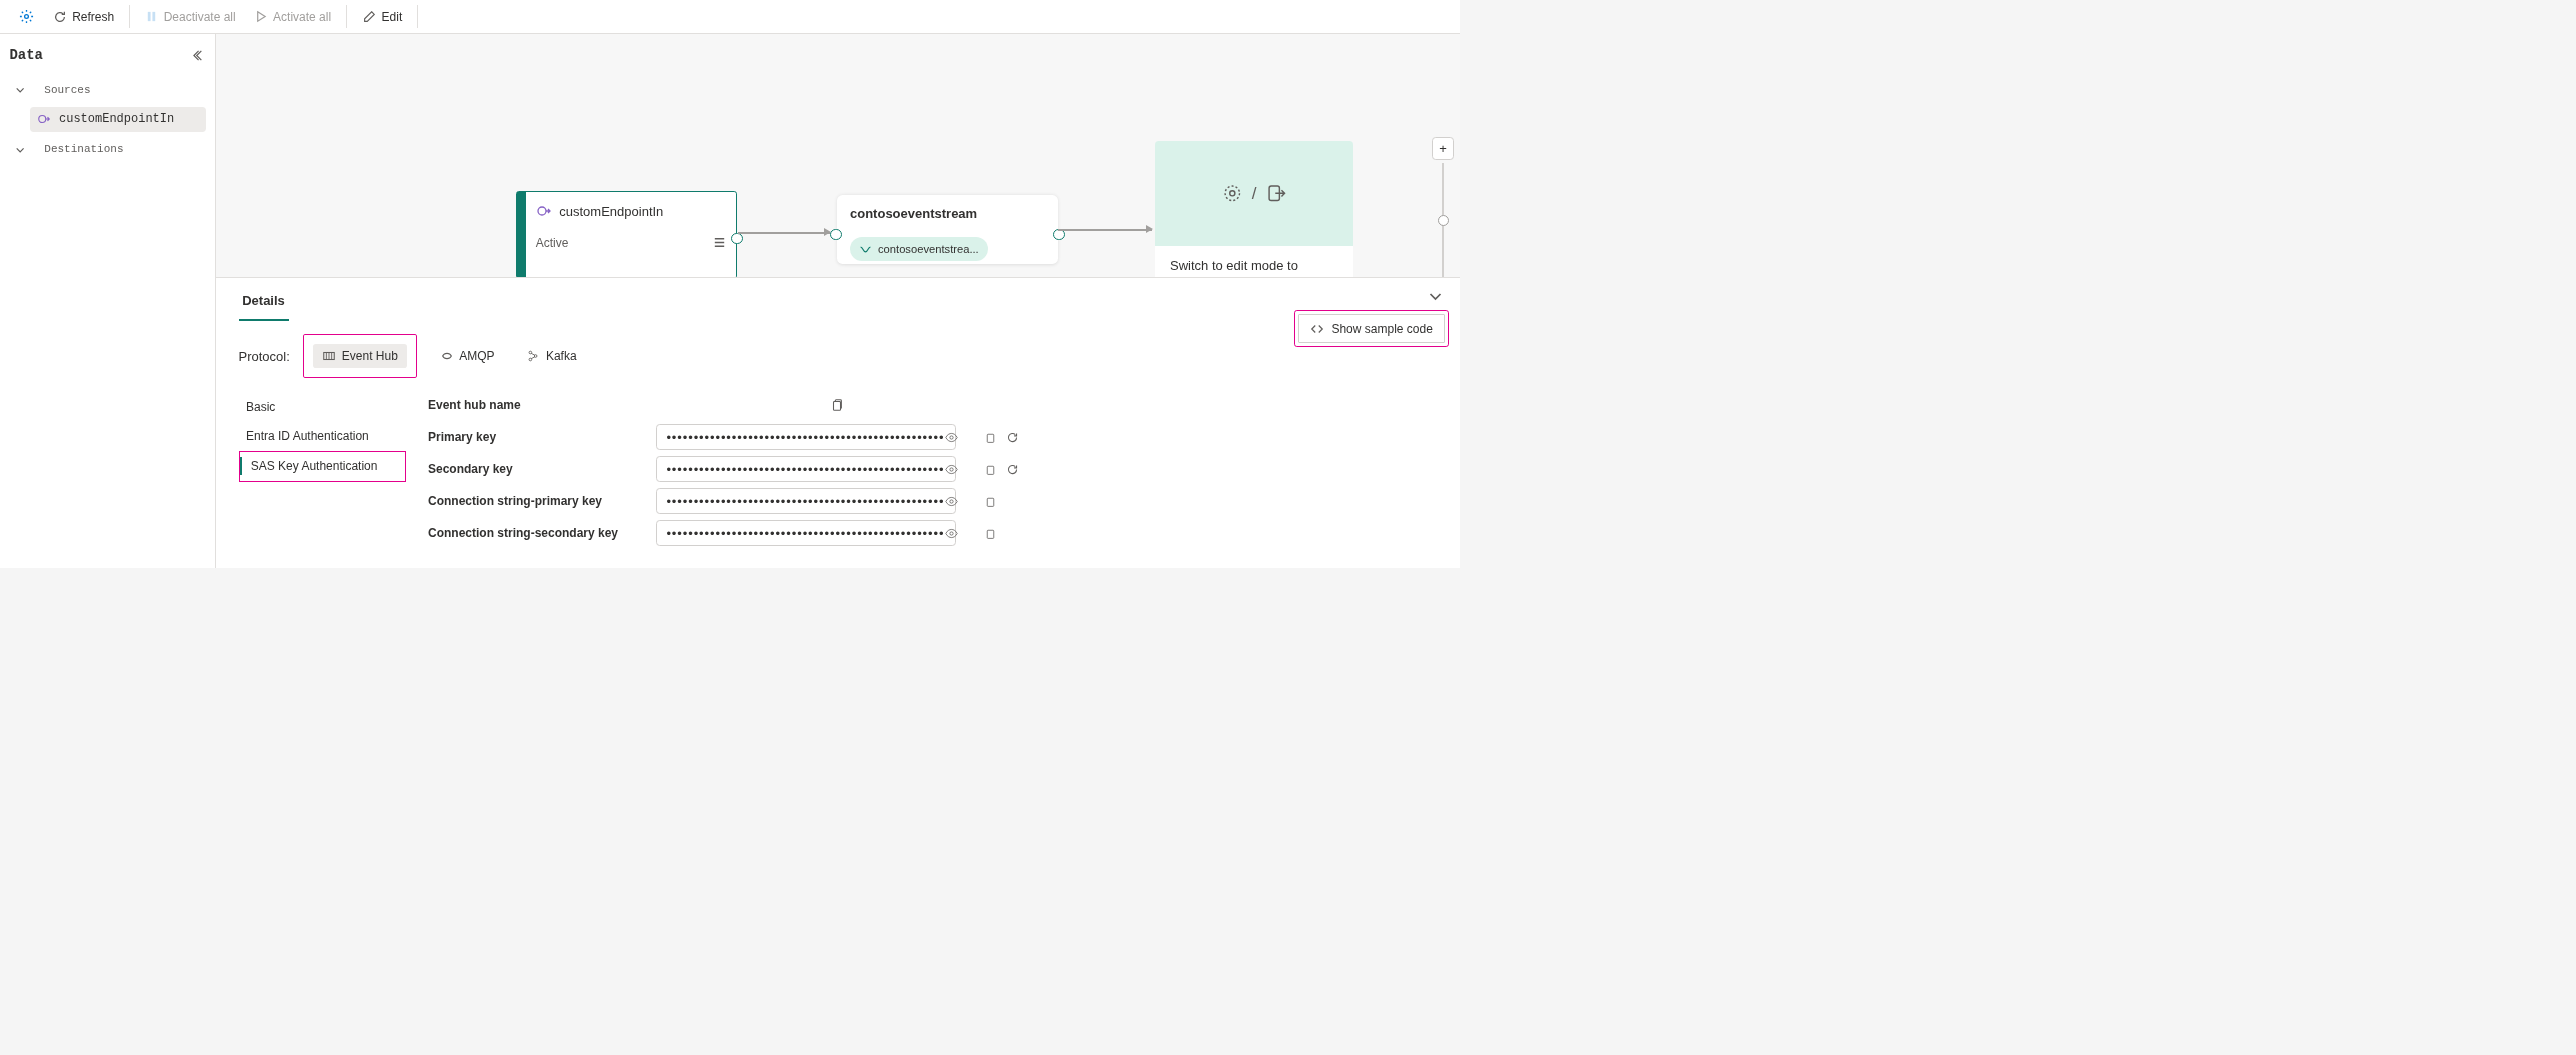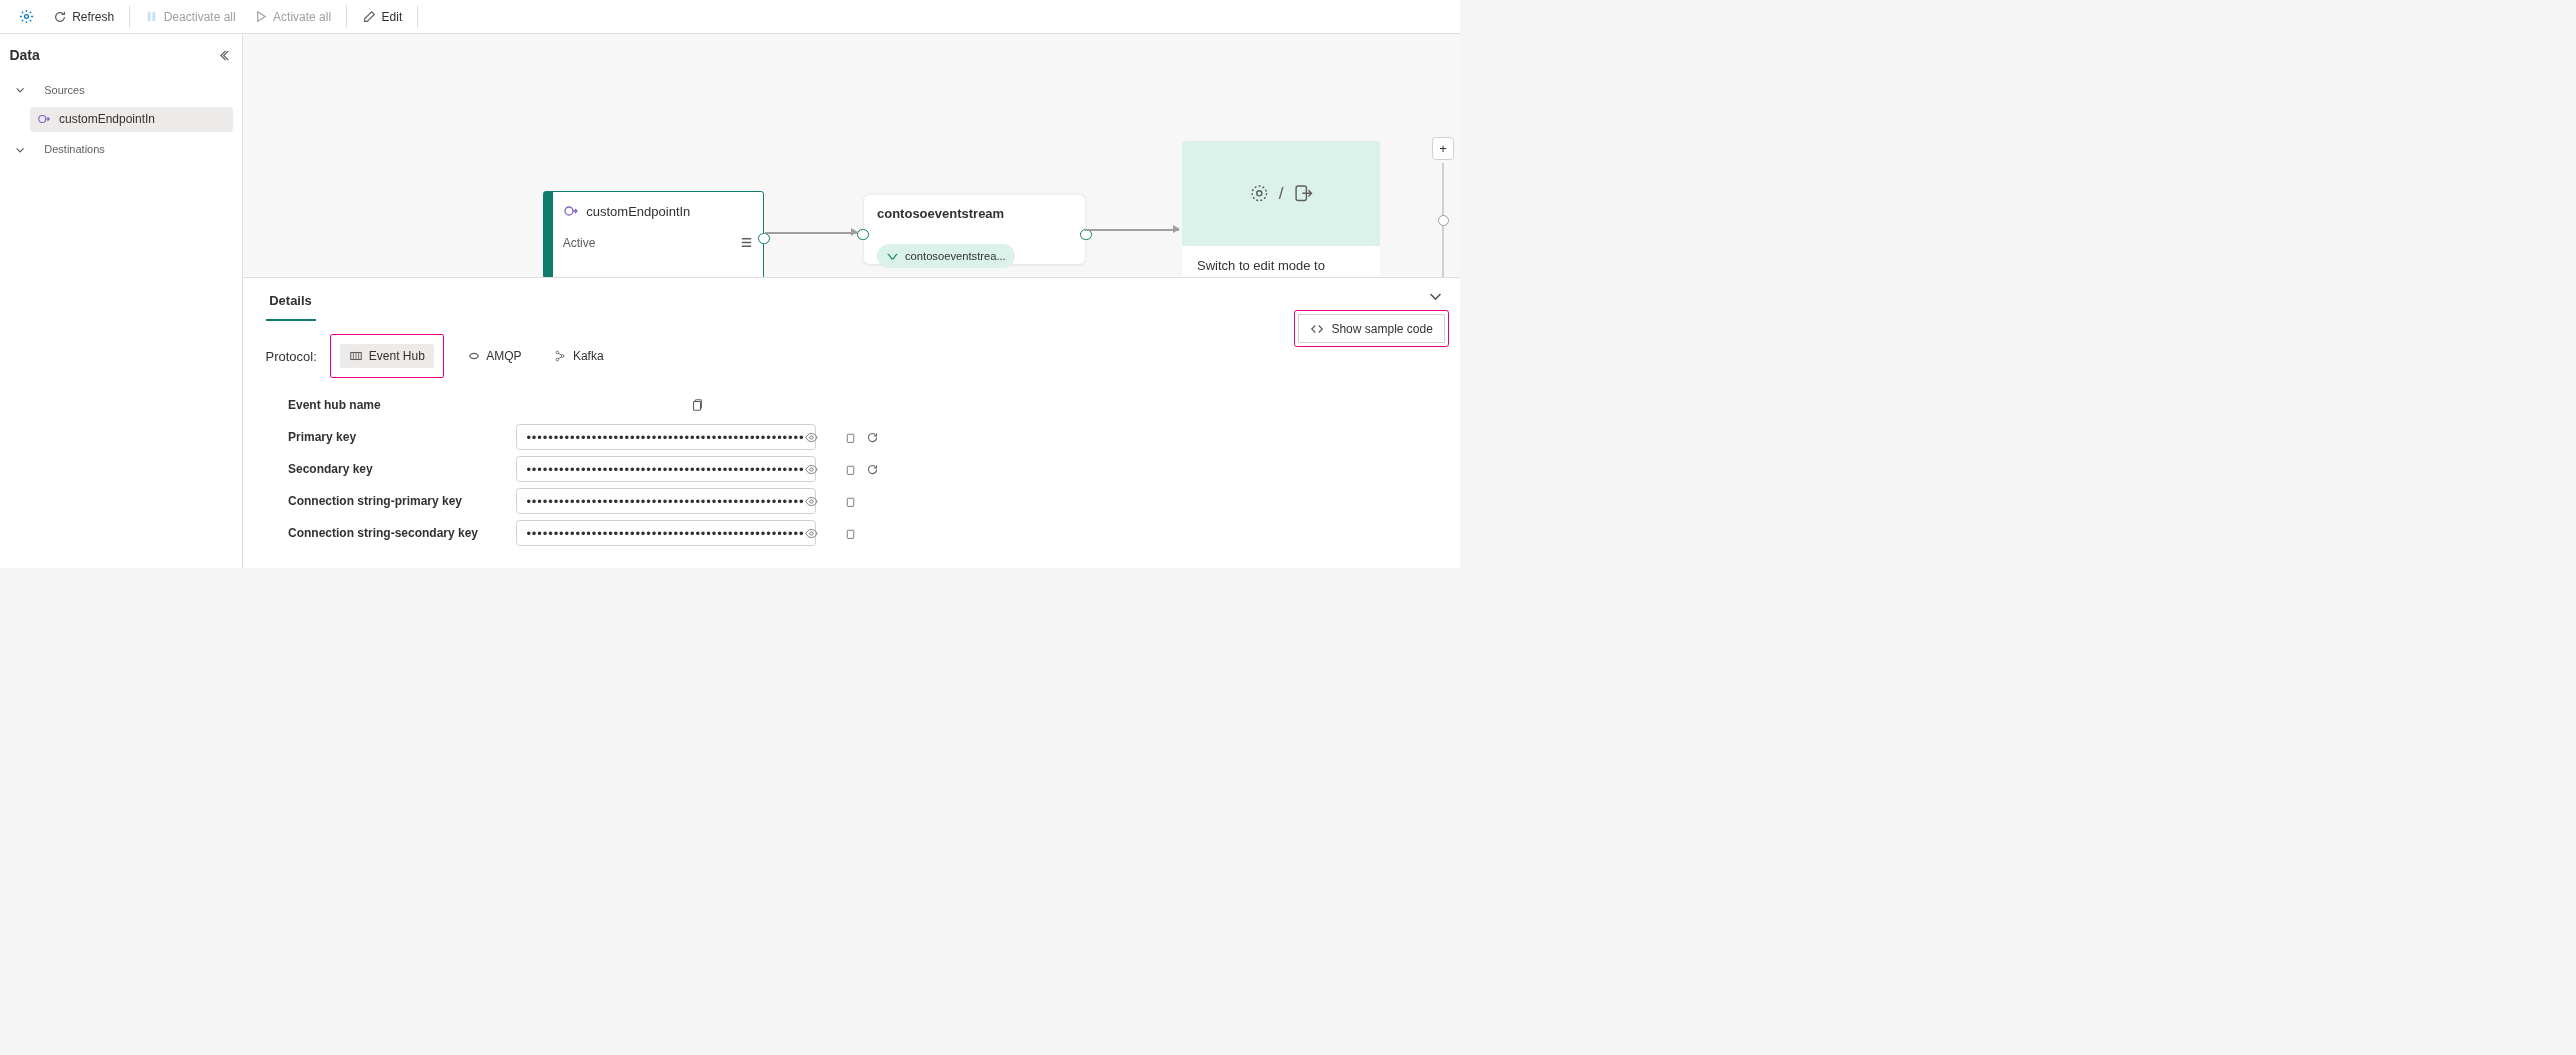--- a/index.html
+++ b/index.html
@@ -51,22 +51,23 @@
     padding: 5.6px 9.4px; cursor: pointer;
     color: #323130; font-size: 12px;
   }
   .toolbar .tbtn.muted { color: #a19f9d; }
   .toolbar .sep { width: 0.9px; height: 22.5px; background: #e1dfdd; margin: 0 5.6px; }
   .gear { color: #0078d4; }
 
   
   .main-split { display: flex; height: calc(100% - 56px); }
   .sidebar {
-    width: 243px; background: #fff; border-right: 0.9px solid #e1dfdd;
+    width: 216px; background: #fff; border-right: 0.9px solid #e1dfdd;
     padding: 13px 9.4px;
+    font-family: Liberation Mono, monospace;
   }
   .sidebar-title { font-weight: 600; font-size: 14px; margin-bottom: 15px; display: flex; justify-content: space-between; align-items:center;}
   .tree-section { margin-bottom: 5.6px; }
   .tree-header { display: flex; align-items: flex-end; gap: 19px; padding: 5.6px 5.6px; cursor: pointer; font-size: 11px; color:#605e5c;}
   .tree-item {
     margin-left: 20.6px; margin-top: 5.6px; padding: 5.6px 7.5px;
     border-radius: 3.7px; display: flex; align-items:center; gap:7.5px;
     font-size: 12px; cursor:pointer;
   }
   .tree-item.selected { background: #edebe9; }
@@ -92,21 +93,21 @@
   }
   .node-source .out-port { right:-6.6px; top:41px;}
 
   .node-stream {
     position:absolute; left: 621px; top: 161px;
     width: 221px; height: 69px;
     background:#fff; border-radius:5.6px;
     box-shadow: 0 0.9px 3.7px rgba(0,0,0,0.1);
     padding: 11.2px 13px;
   }
-  .node-stream .title { font-weight:600; font-size:13px; margin-bottom:23px;}
+  .node-stream .title { font-weight:600; font-size:13px; margin-bottom:16px;}
   .stream-chip {
     display:inline-flex; align-items:center; gap:5.6px;
     background:#daf2ea; padding:5.6px 9.4px; border-radius:13px;
     font-size:11.2px; color:#323130;
   }
   .node-stream .in-port { left:-6.6px; top:34px; }
   .node-stream .out-port { right:-6.6px; top:34px; }
 
   .node-dest {
     position:absolute; left: 939px; top: 107px;
@@ -349,20 +350,27 @@
         <span class="sample-wrap">
           <div class="sample-code-btn" style="position:static;">
             <svg width="14" height="14" viewBox="0 0 16 16">
                 <path d="M6 4L2 8l4 4M10 4l4 4-4 4" fill="none" stroke="#605e5c" stroke-width="1.4"></path>
               </svg>
             <span>Show sample code</span>
           </div>
         </span>
 
         <div class="details-body">
+          <div class="auth-list">
+            <div class="auth-item">Basic</div>
+            <div class="auth-item">Entra ID Authentication</div>
+            <div class="auth-highlight">
+              <div class="auth-item active">SAS Key Authentication</div>
+            </div>
+          </div>
 
           <div class="fields">
             <div class="field-row">
               <div class="field-label">Event hub name</div>
               <div style="width:300px"></div>
               <span class="copy-icon" style="margin-left:-140px;">
                 <svg width="14" height="14" viewBox="0 0 16 16">
                     <rect x="4" y="4" width="8" height="10" rx="1" fill="none" stroke="#605e5c" stroke-width="1.2"></rect>
                     <path d="M6 4V3a1 1 0 0 1 1-1h5a1 1 0 0 1 1 1v9" fill="none" stroke="#605e5c" stroke-width="1.2"></path>
                   </svg>

